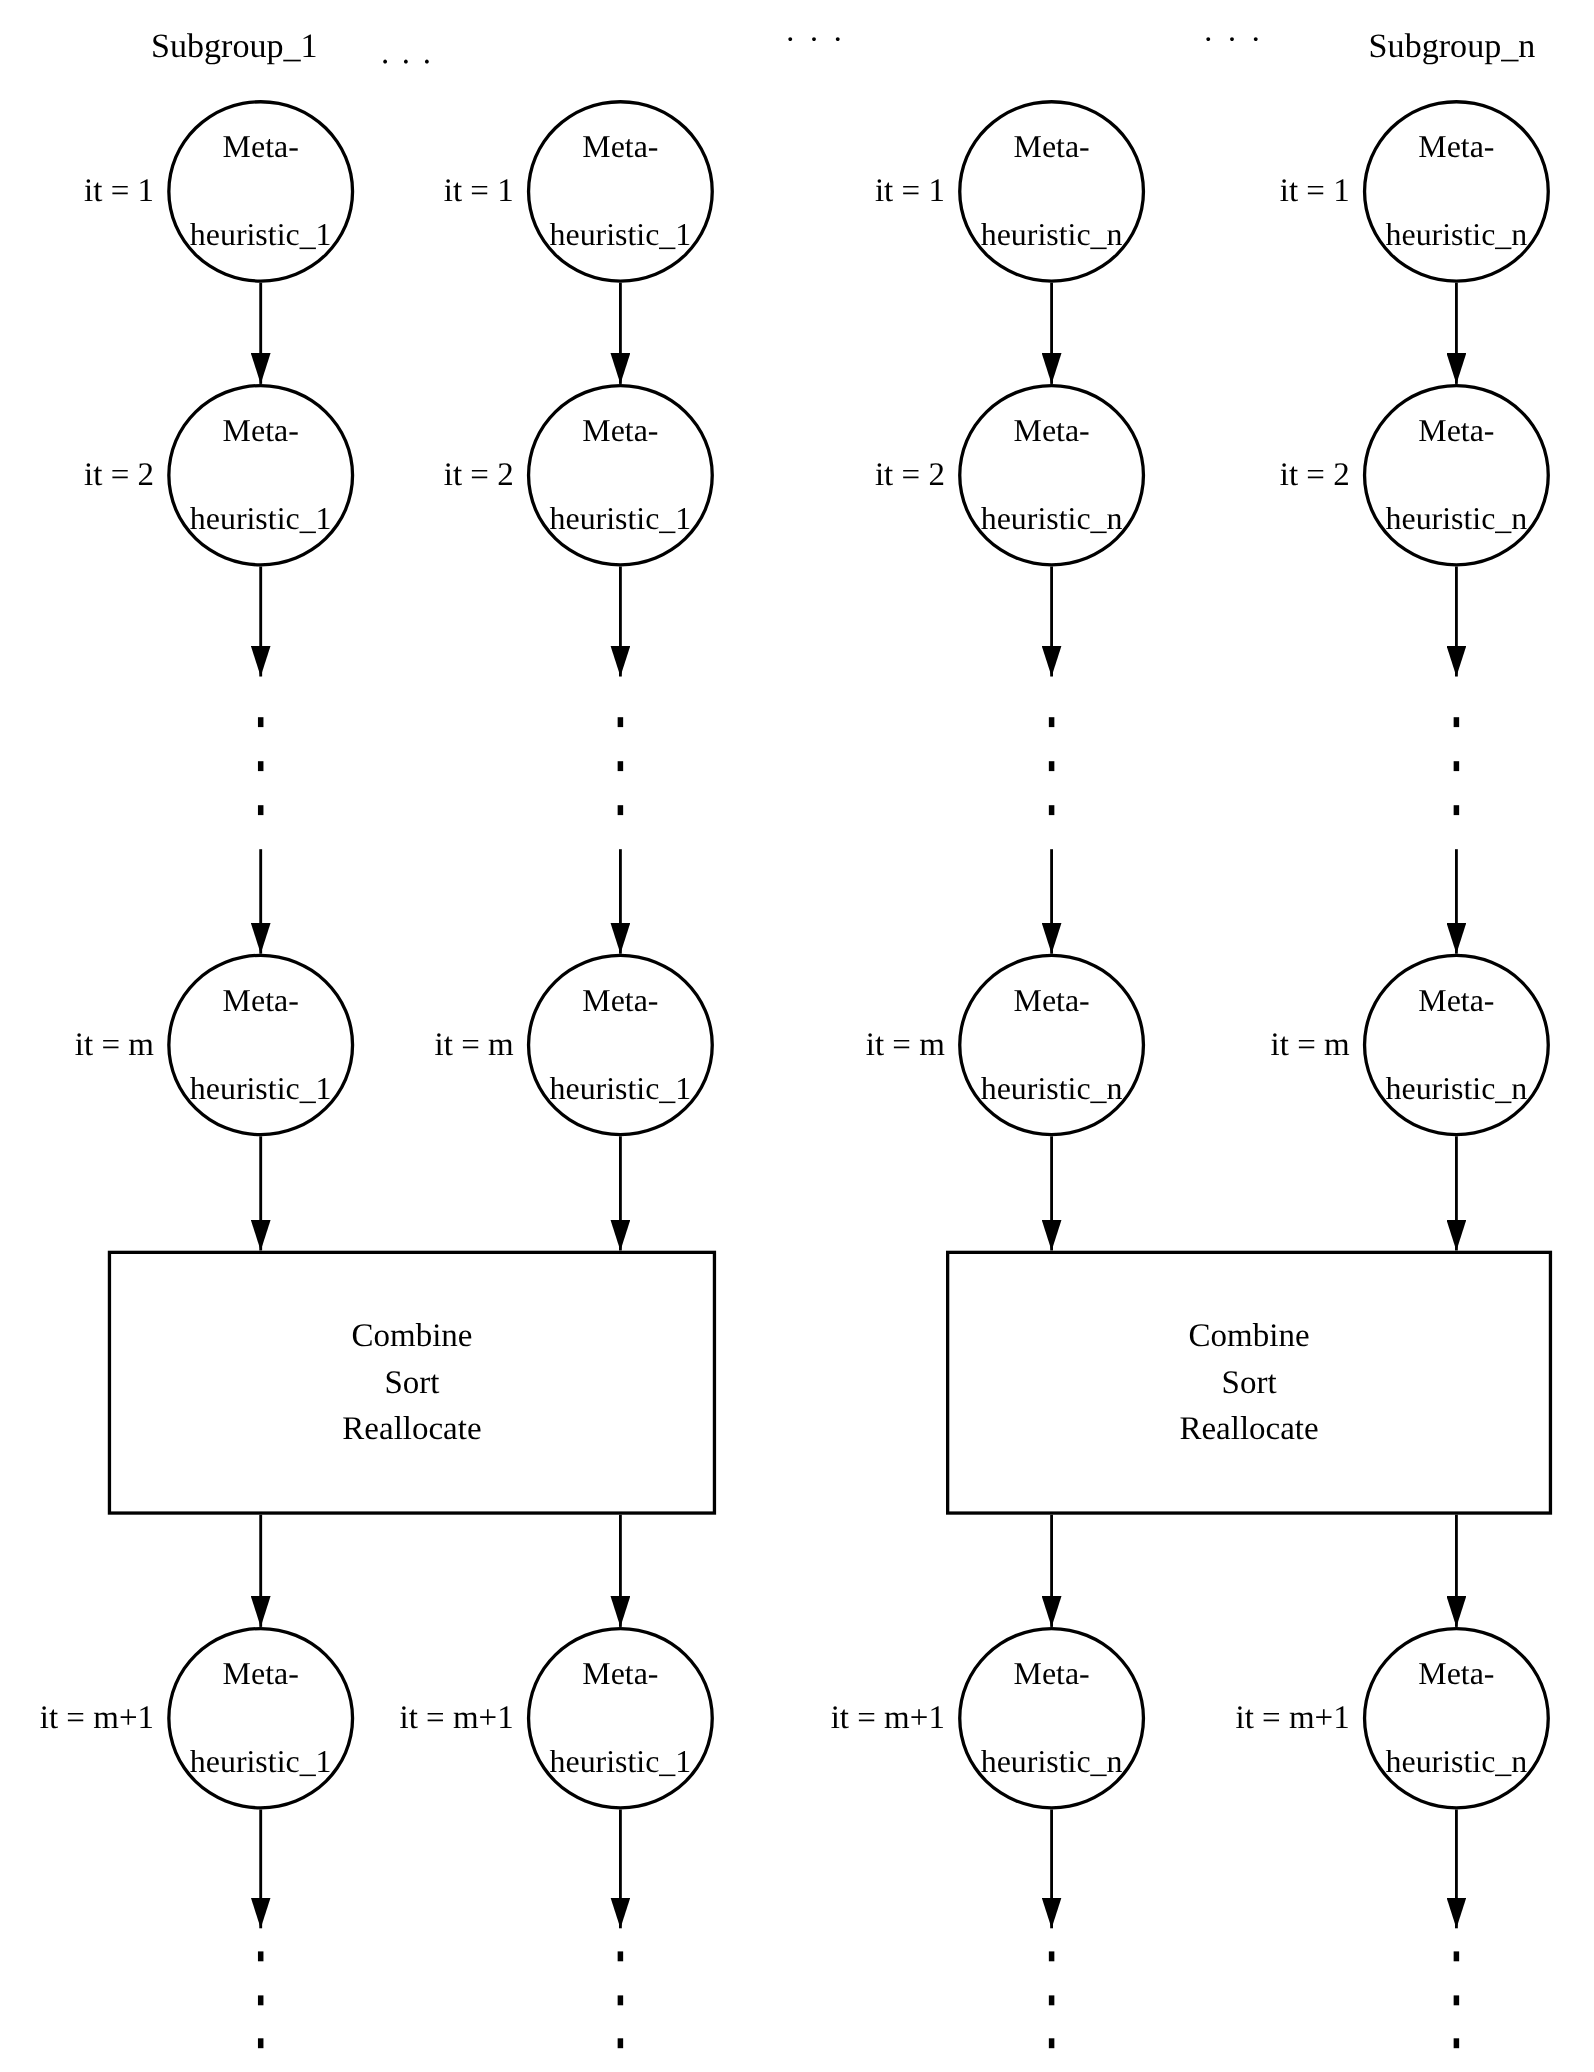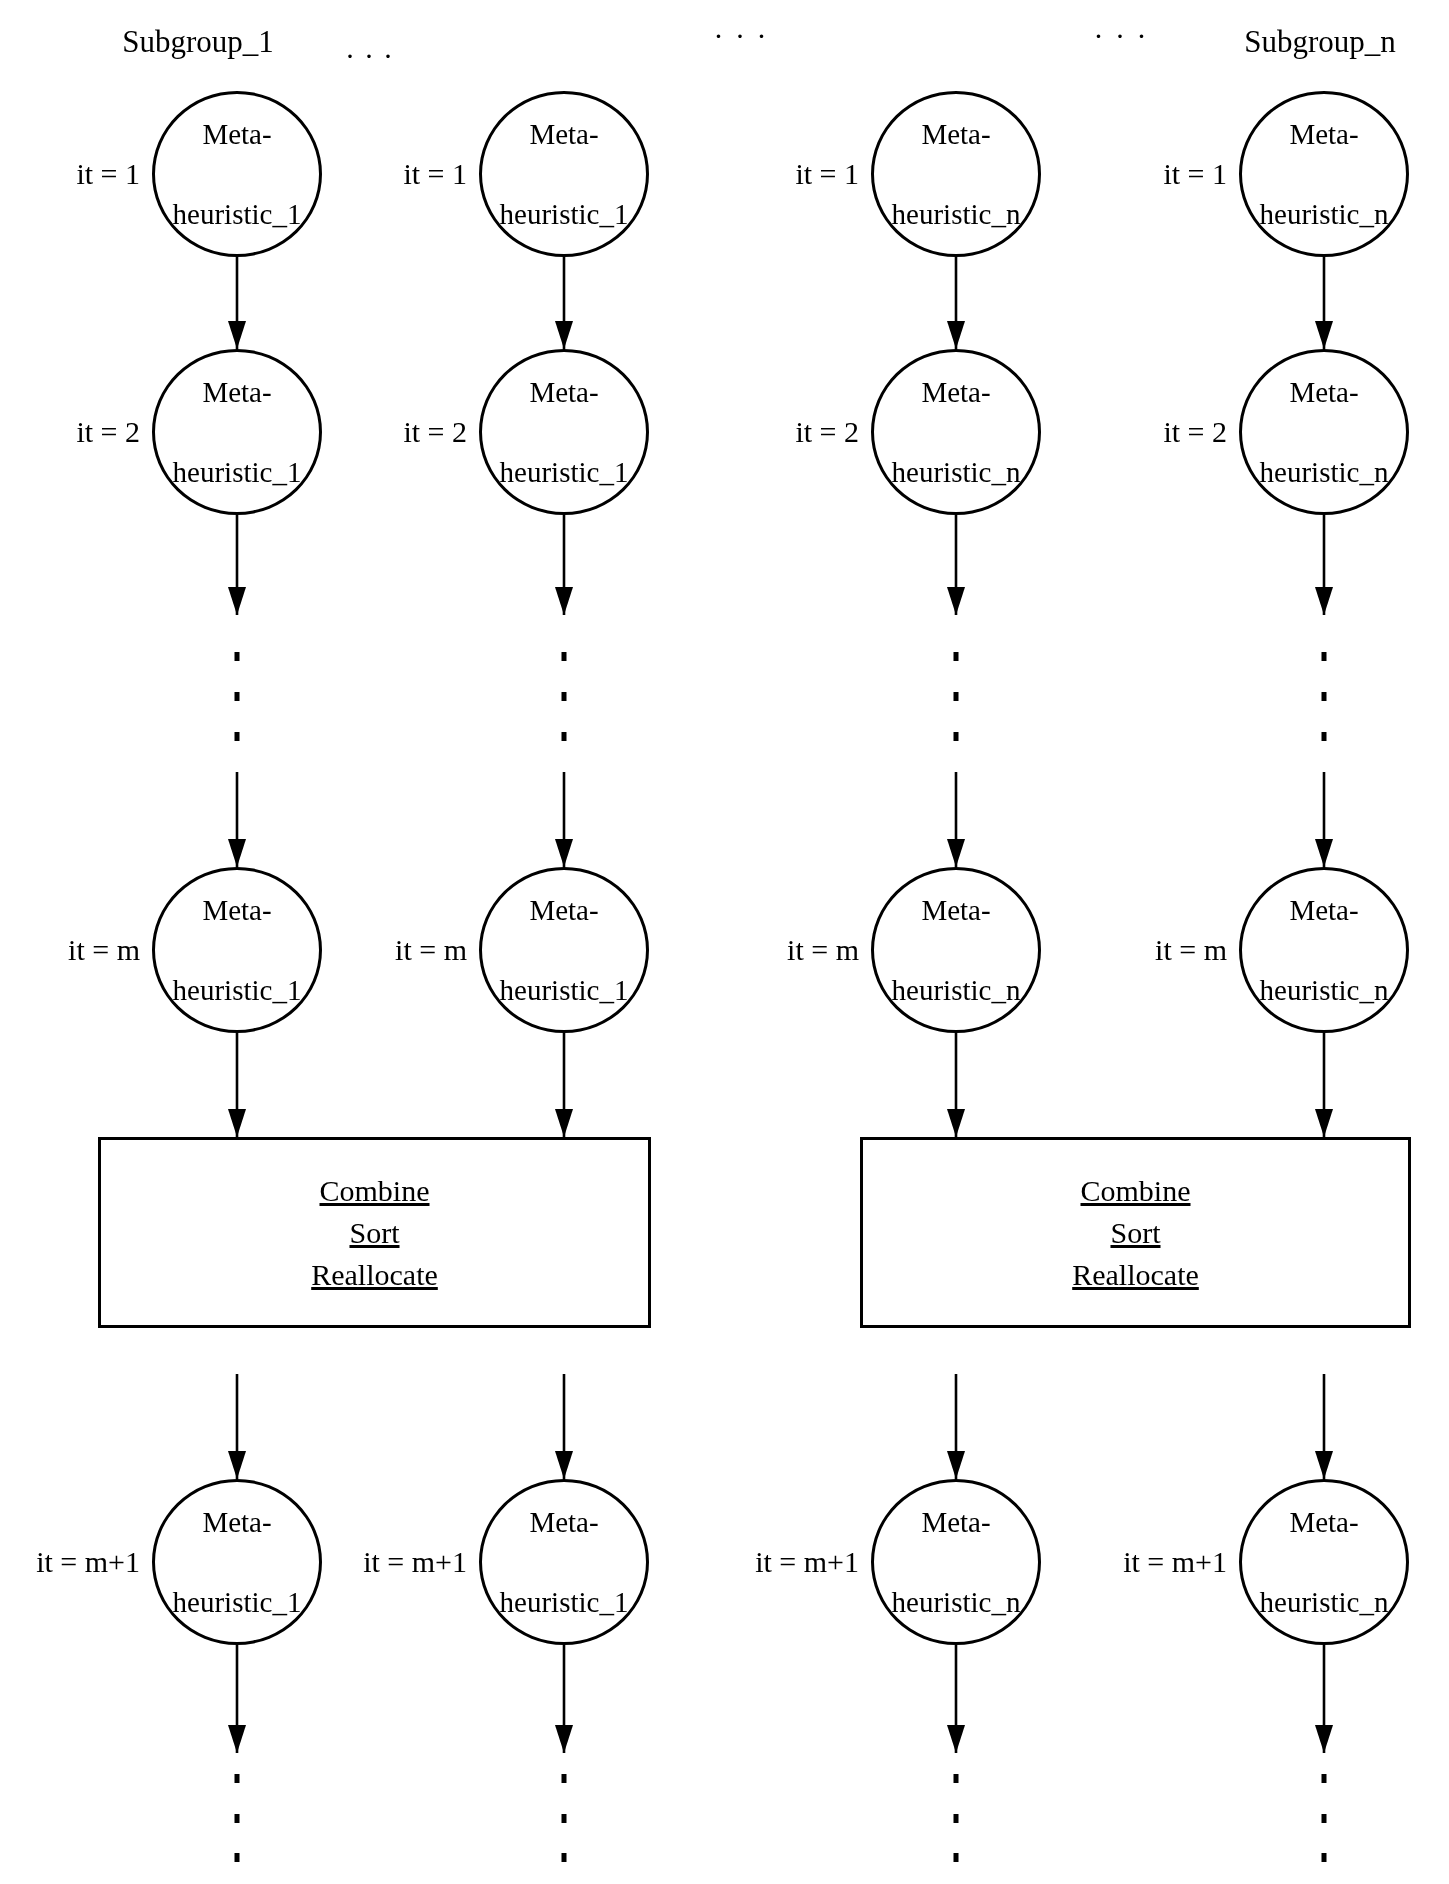--- a/index.html
+++ b/index.html
@@ -21,23 +21,23 @@
   .node{
     position:absolute;width:170px;height:166px;border:3px solid #000;border-radius:50%;
     box-sizing:border-box;display:flex;flex-direction:column;align-items:center;justify-content:center;
     background:#fff;font-size:29px;line-height:37px;text-align:center;gap:43px;
   }
   .itlab{
     position:absolute;width:220px;height:40px;line-height:40px;
     text-align:right;font-size:30px;white-space:nowrap;
   }
   .cbox{
-    position:absolute;top:1137px;height:191px;border:3px solid #000;box-sizing:border-box;
+    position:absolute;top:1137px;height:240px;border:3px solid #000;box-sizing:border-box;
     display:flex;flex-direction:column;align-items:center;justify-content:center;
-    background:#fff;font-size:30px;line-height:42px;text-align:center;text-decoration:underline;
+    background:#fff;font-size:30px;line-height:42px;text-align:center;
   }
 </style>
 </head>
 <body>
 
 <div class="canvas">
 
   <svg class="connectors" viewBox="0 0 1449 1884" xmlns="http://www.w3.org/2000/svg">
     <defs>
       <marker id="ah" markerUnits="userSpaceOnUse" markerWidth="28" markerHeight="18" viewBox="0 0 28 18" refX="28" refY="9" orient="auto">
@@ -99,21 +99,21 @@
       <line x1="1324" y1="772" x2="1324" y2="867" marker-end="url(#ah)"></line>
       <line x1="1324" y1="1033" x2="1324" y2="1137" marker-end="url(#ah)"></line>
       <line x1="1324" y1="1374" x2="1324" y2="1479" marker-end="url(#ah)"></line>
       <line x1="1324" y1="1645" x2="1324" y2="1753" marker-end="url(#ah)"></line>
       <rect x="1321.5" y="1774" width="5" height="9"></rect>
       <rect x="1321.5" y="1814" width="5" height="9"></rect>
       <rect x="1321.5" y="1853" width="5" height="9"></rect>
     </g>
   </svg>
 
-  <div class="hdr" style="left:48px">Subgroup_1</div>
+  <div class="hdr" style="left:63px">Subgroup_1</div>
   <div class="sep" style="left:310px;top:28px">. . .</div>
   <div class="sep" style="left:681px;top:16px">· · ·</div>
   <div class="sep" style="left:1061px;top:16px">· · ·</div>
   <div class="hdr" style="left:1170px">Subgroup_n</div>
 
   <div class="itlab" style="left:-80px;top:154px">it = 1</div>
   <div class="node" style="left:152px;top:91px">
     <span>Meta-</span>
     <span>heuristic_1</span>
   </div>

